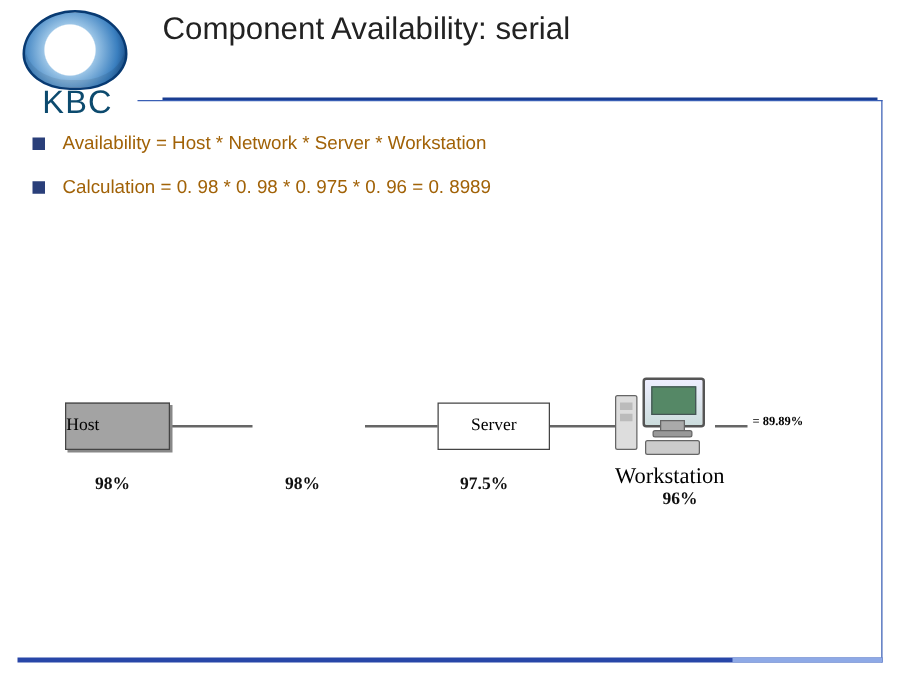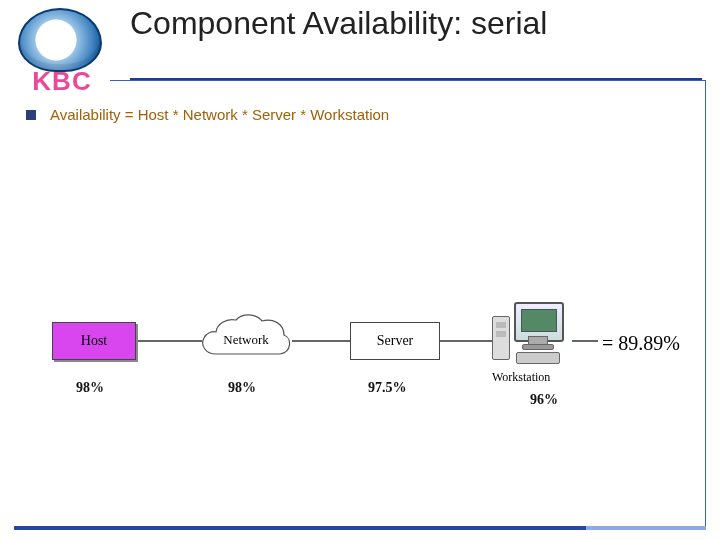--- a/index.html
+++ b/index.html
@@ -1,44 +1,44 @@
 <!DOCTYPE html>
 <html><head>
 <meta charset="utf-8">
 <style>
   html,body{margin:0;padding:0;width:720px;height:540px;font-family:Arial,Helvetica,sans-serif;background:#fff;color:#000}
   .slide{position:relative;width:720px;height:540px}
 
   
-  .title-bar{position:absolute;left:130px;top:6px;right:20px;height:72px;font-size:32px;line-height:34px;color:#222}
+  .title-bar{position:absolute;left:130px;top:6px;right:20px;height:72px;font-size:25px;line-height:34px;color:#222}
   .title-bar .t-line{white-space:nowrap}
   .title-underline{position:absolute;left:130px;right:18px;top:78px;height:2px;background:linear-gradient(#1a3e92,#1a3e92)}
   .title-frame-top{position:absolute;right:14px;left:110px;top:80px;height:1px;background:#3a5fb5}
   .title-frame-right{position:absolute;right:14px;top:80px;bottom:10px;width:1px;background:#3a5fb5}
 
   
   .logo{position:absolute;left:10px;top:8px;width:100px;height:88px}
   .logo .badge{position:absolute;left:8px;top:0;width:80px;height:60px;border-radius:50% 50% 45% 45%/55% 55% 45% 45%;background:radial-gradient(circle at 36px 30px,#fff 20px,#9ac4e6 21px,#3a7fbf 38px,#1a4f8a 46px);border:2px solid #083a72;box-shadow:inset 0 -6px 0 rgba(0,0,0,.08)}
-  .logo .wordmark{position:absolute;left:4px;top:58px;width:96px;text-align:center;font-weight:700;font-size:26px;letter-spacing:1px;color:#ec4899}
+  .logo .wordmark{position:absolute;left:4px;top:58px;width:96px;text-align:center;font-weight:400;font-size:26px;letter-spacing:1px;color:#0c4a6e}
 
   
   .content{position:absolute;left:26px;top:106px;right:30px}
   .line{display:flex;gap:14px;margin-bottom:18px;font-size:15px;color:#a16207}
   .bullet{width:10px;height:10px;background:#2a3f7a;margin-top:4px;flex:none}
   .line span.txt{flex:1}
 
   
   .diagram{position:absolute;left:46px;right:34px;top:300px;height:150px}
-  .host-box{position:absolute;border:1px solid #444;box-shadow:2px 2px 0 #888;background:#d946ef;display:flex;align-items:center;justify-content:center;font-family:Georgia,serif;font-size:14px}
+  .host-box{position:absolute;border:1px solid #444;box-shadow:2px 2px 0 #888;background:#a3a3a3;display:flex;align-items:center;justify-content:flex-start;font-family:Georgia,serif;font-size:14px}
   .cloud{position:absolute}
   .server-box{position:absolute;border:1px solid #444;background:#fff;display:flex;align-items:center;justify-content:center;font-family:Georgia,serif;font-size:14px}
   .link{position:absolute;height:2px;background:#666}
   .pct{position:absolute;font-family:Georgia,serif;font-weight:700;font-size:14px;color:#111}
-  .wslabel{position:absolute;font-family:Georgia,serif;font-size:12px}
-  .eq{position:absolute;font-family:Georgia,serif;font-weight:400;font-size:20px}
+  .wslabel{position:absolute;font-family:Georgia,serif;font-size:18px}
+  .eq{position:absolute;font-family:Georgia,serif;font-weight:700;font-size:10px}
 
   
   .ws{position:absolute}
   .monitor{position:absolute;width:46px;height:36px;border:2px solid #555;background:linear-gradient(#eef,#cdd);border-radius:3px}
   .monitor::after{content:"";position:absolute;left:5px;top:5px;right:5px;bottom:8px;background:#586;border:1px solid #455}
   .stand{position:absolute;width:18px;height:8px;background:#aaa;border:1px solid #666;left:15px;top:36px}
   .base{position:absolute;width:30px;height:4px;background:#999;border:1px solid #666;left:9px;top:44px;border-radius:2px}
   .tower{position:absolute;width:16px;height:42px;background:#ddd;border:1px solid #666;border-radius:2px}
   .tower::before{content:"";position:absolute;left:3px;right:3px;top:5px;height:6px;background:#bbb}
   .tower::after{content:"";position:absolute;left:3px;right:3px;top:14px;height:6px;background:#bbb}
@@ -62,40 +62,38 @@
   </div>
   <div class="title-underline"></div>
   <div class="title-frame-top"></div>
   <div class="title-frame-right"></div>
 
   <div class="content">
     <div class="line">
       <div class="bullet"></div>
       <span class="txt">Availability = Host * Network * Server * Workstation</span>
     </div>
+    <div class="line">
+      <div class="bullet"></div>
+      <span class="txt">Calculation = 0. 98 * 0. 98 * 0. 975 * 0. 96 = 0. 8989</span>
+    </div>
   </div>
 
   <div class="diagram">
 
     <div class="link" style="left:86px;top:40px;width:70px"></div>
     <div class="link" style="left:246px;top:40px;width:62px"></div>
     <div class="link" style="left:390px;top:40px;width:58px"></div>
     <div class="link" style="left:526px;top:40px;width:26px"></div>
 
     <div class="host-box" style="left:6px;top:22px;width:82px;height:36px">
       <span>Host</span>
     </div>
     <div class="pct" style="left:30px;top:80px">98%</div>
 
-    <div class="cloud" style="left:150px;top:14px;width:100px;height:54px">
-      <svg viewBox="0 0 100 54" width="100" height="54">
-        <path d="M20 40c-10 0-16-8-12-16 2-5 8-7 12-6 1-8 10-14 20-12 6-7 20-7 26 1 10-3 22 2 22 14 8 3 8 17-4 19H20z" fill="#fff" stroke="#555" stroke-width="1.2"></path>
-      </svg>
-      <div style="position:absolute;left:0;right:0;top:18px;text-align:center;font-family:Georgia,serif;font-size:13px">Network</div>
-    </div>
     <div class="pct" style="left:182px;top:80px">98%</div>
 
     <div class="server-box" style="left:304px;top:22px;width:88px;height:36px">
       <span>Server</span>
     </div>
     <div class="pct" style="left:322px;top:80px">97.5%</div>
 
     <div class="ws" style="left:446px;top:0;width:86px;height:70px">
       <div class="tower" style="left:0;top:16px"></div>
       <div class="monitor" style="left:22px;top:2px"></div>

